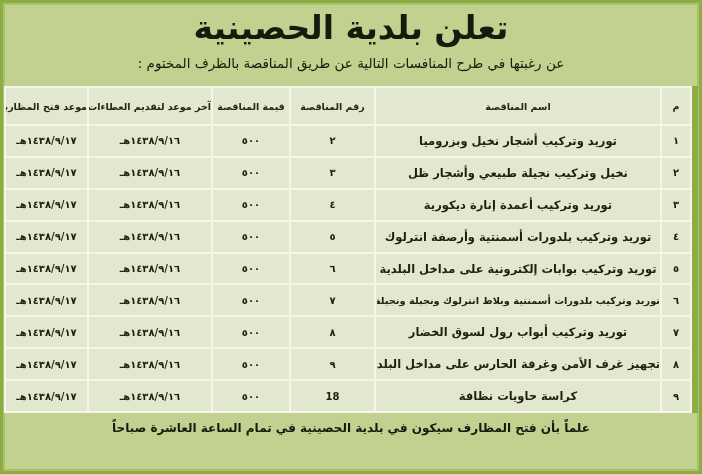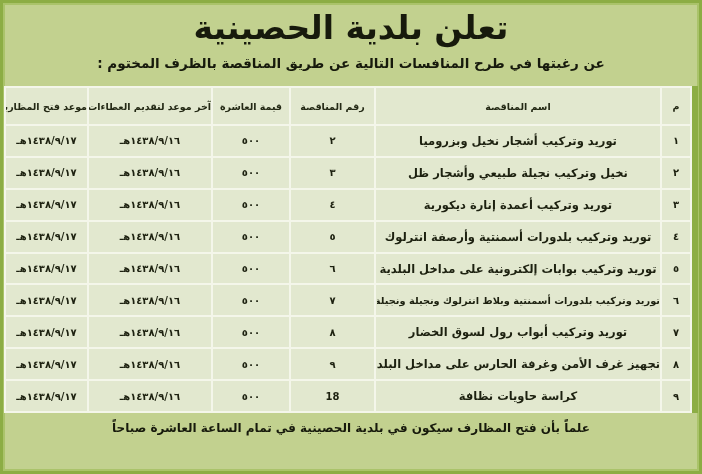--- a/index.html
+++ b/index.html
@@ -19,21 +19,21 @@
       position: absolute; left: 0; right: 0; top: 4px;
       text-align: center;
       font-family: "DejaVu Sans", sans-serif;
       font-weight: bold; font-size: 33px; line-height: 42px;
       color: #171a0c;
       letter-spacing: 0;
     }
     .subtitle {
       position: absolute; left: 0; right: 0; top: 51px;
       text-align: center;
-      font-weight: bold; font-size: 13.5px; line-height: 18px;
+      font-weight: normal; font-size: 13.5px; line-height: 18px;
       color: #171a0c;
     }
     .table-wrap {
       position: absolute; left: 9px; top: 83px; width: 686px; height: 327px;
       background: #f2f4e6;
       border-right: 6px solid #8cad44;
       border-left: 3px solid #9dbb55;
     }
     table {
       width: 100%; height: 100%;
@@ -89,21 +89,21 @@
           <col class="col-no">
           <col class="col-val">
           <col class="col-last">
           <col class="col-open">
       </colgroup>
       <thead>
         <tr>
           <th>م</th>
           <th>اسم المناقصة</th>
           <th>رقم المناقصة</th>
-          <th>قيمة العاشرة</th>
+          <th>قيمة المناقصة</th>
           <th>آخر موعد لتقديم العطاءات</th>
           <th>موعد فتح المظاريف</th>
         </tr>
       </thead>
       <tbody>
         <tr>
           <td class="num">١</td>
           <td class="name">توريد وتركيب أشجار نخيل وبزروميا</td>
           <td class="num">٢</td>
           <td class="num">٥٠٠</td>

